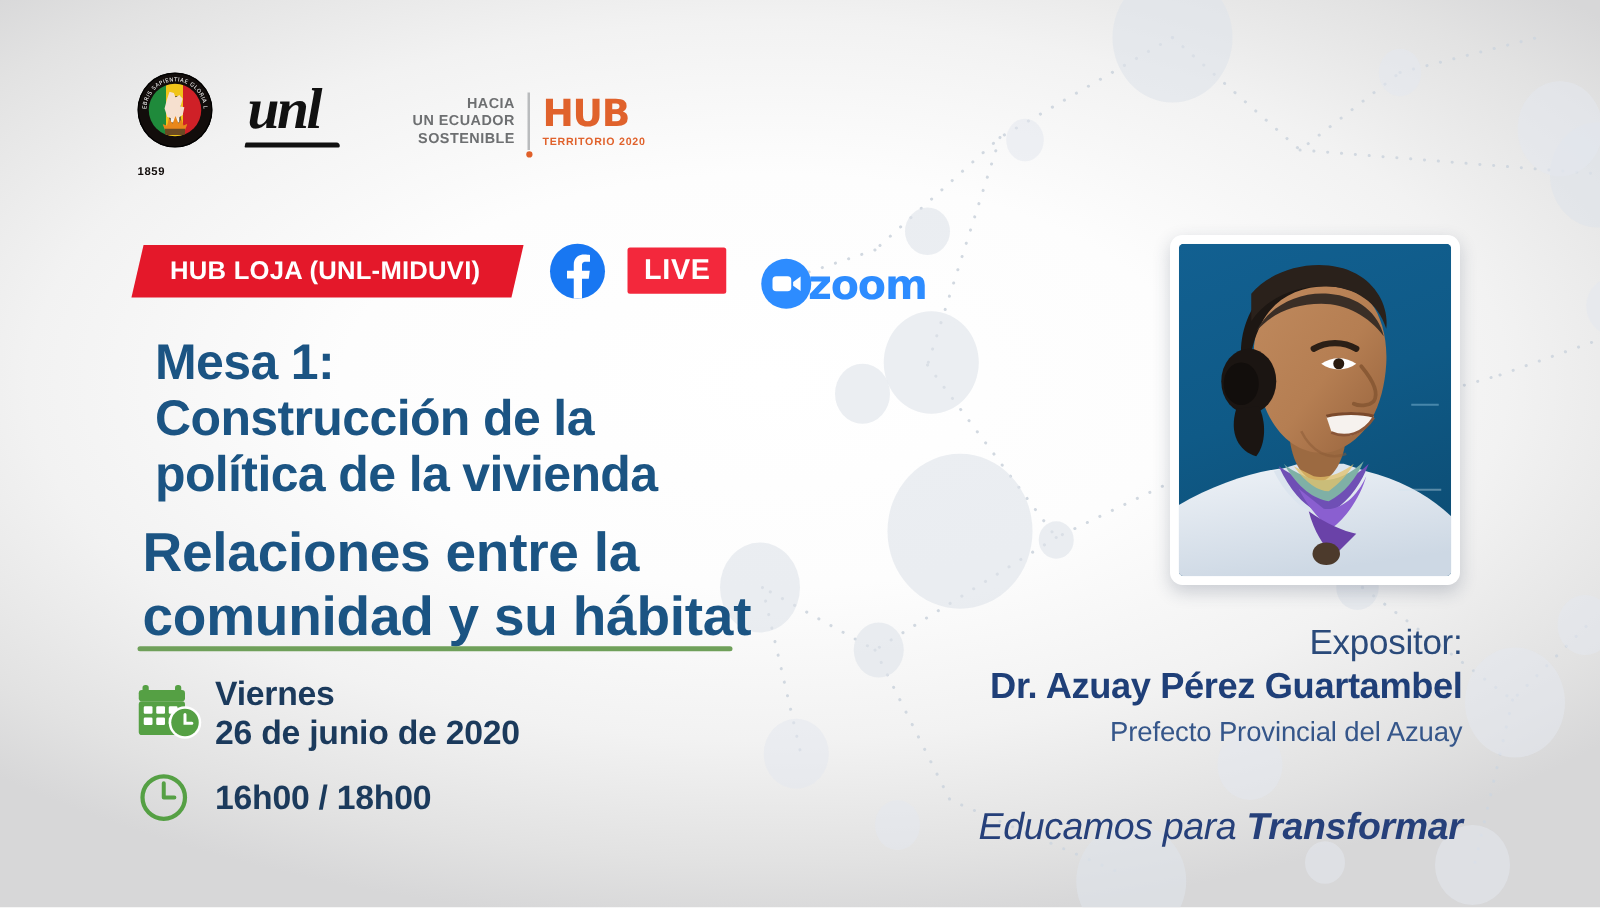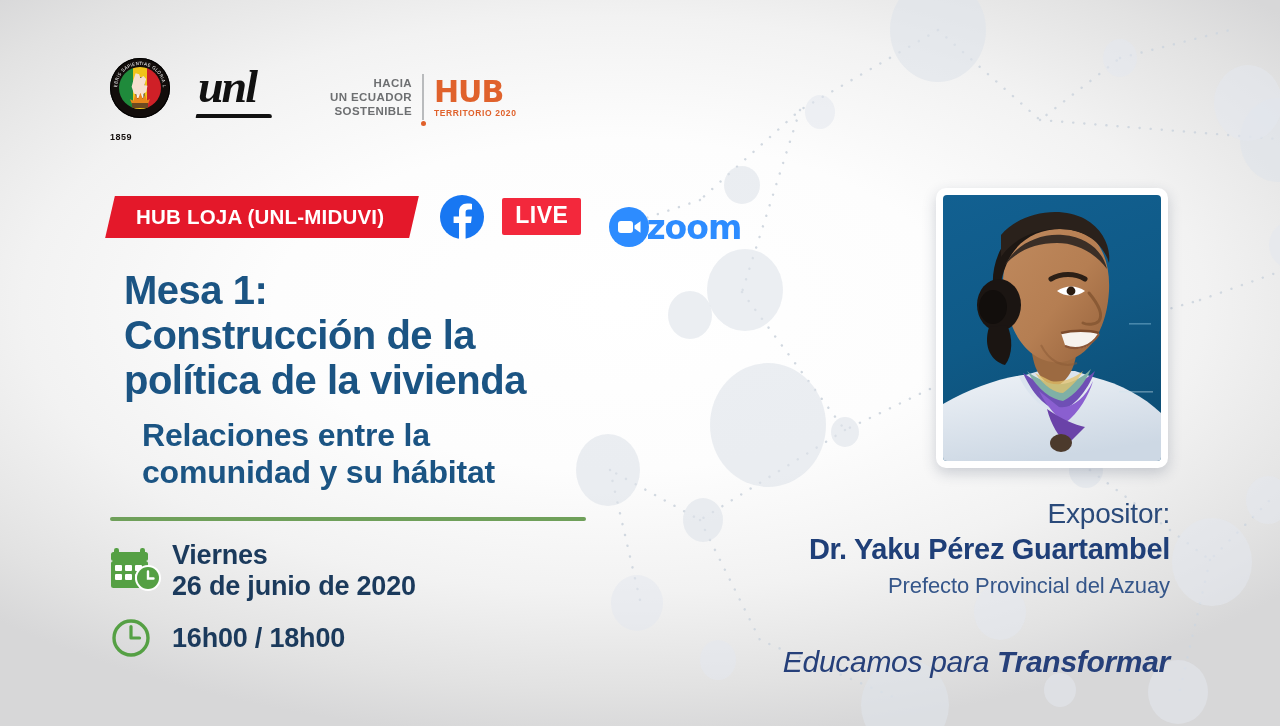--- a/index.html
+++ b/index.html
@@ -118,22 +118,22 @@
     color:#2d8cff;font-size:33px;font-weight:bold;letter-spacing:-1px;margin-left:-3px;
     font-family:"DejaVu Sans", sans-serif;line-height:1;
   }
 
   
   .title{
     position:absolute;left:124px;top:268px;
     color:#1b5483;font-weight:bold;font-size:40px;line-height:1.12;letter-spacing:-.5px;
   }
   .subtitle{
-    position:absolute;left:142px;top:417px;
-    color:#1b5483;font-weight:bold;font-size:32px;line-height:1.17;letter-spacing:-.2px;
+    position:absolute;left:114px;top:417px;
+    color:#1b5483;font-weight:bold;font-size:44px;line-height:1.17;letter-spacing:-.2px;
   }
 
   .divider{
     position:absolute;left:110px;top:517px;width:476px;height:4px;
     background:#6fa05a;border-radius:2px;
   }
 
   
   .when{position:absolute;left:110px;top:540px;}
   .when-row{display:flex;align-items:center;margin-bottom:14px;}
@@ -395,21 +395,21 @@
         <path d="M98 150 C106 166 120 174 134 168" stroke="#8a5a36" stroke-width="2" fill="none" opacity=".5"></path>
 
         <rect x="186" y="128" width="22" height="1.6" fill="#8fc4dd" opacity=".45"></rect>
         <rect x="176" y="196" width="34" height="1.6" fill="#cfe3ee" opacity=".4"></rect>
       </svg>
     </div>
   </div>
 
   <div class="speaker">
     <div class="sp-pre">Expositor:</div>
-    <div class="sp-name">Dr. Yaku Pérez Guartambel</div>
+    <div class="sp-name">Dr. Azuay Pérez Guartambel</div>
     <div class="sp-role">Prefecto Provincial del Azuay</div>
   </div>
 
   <div class="tagline">
     <span>Educamos para </span><b>Transformar</b>
   </div>
 
 </div>
 
 </body></html>

